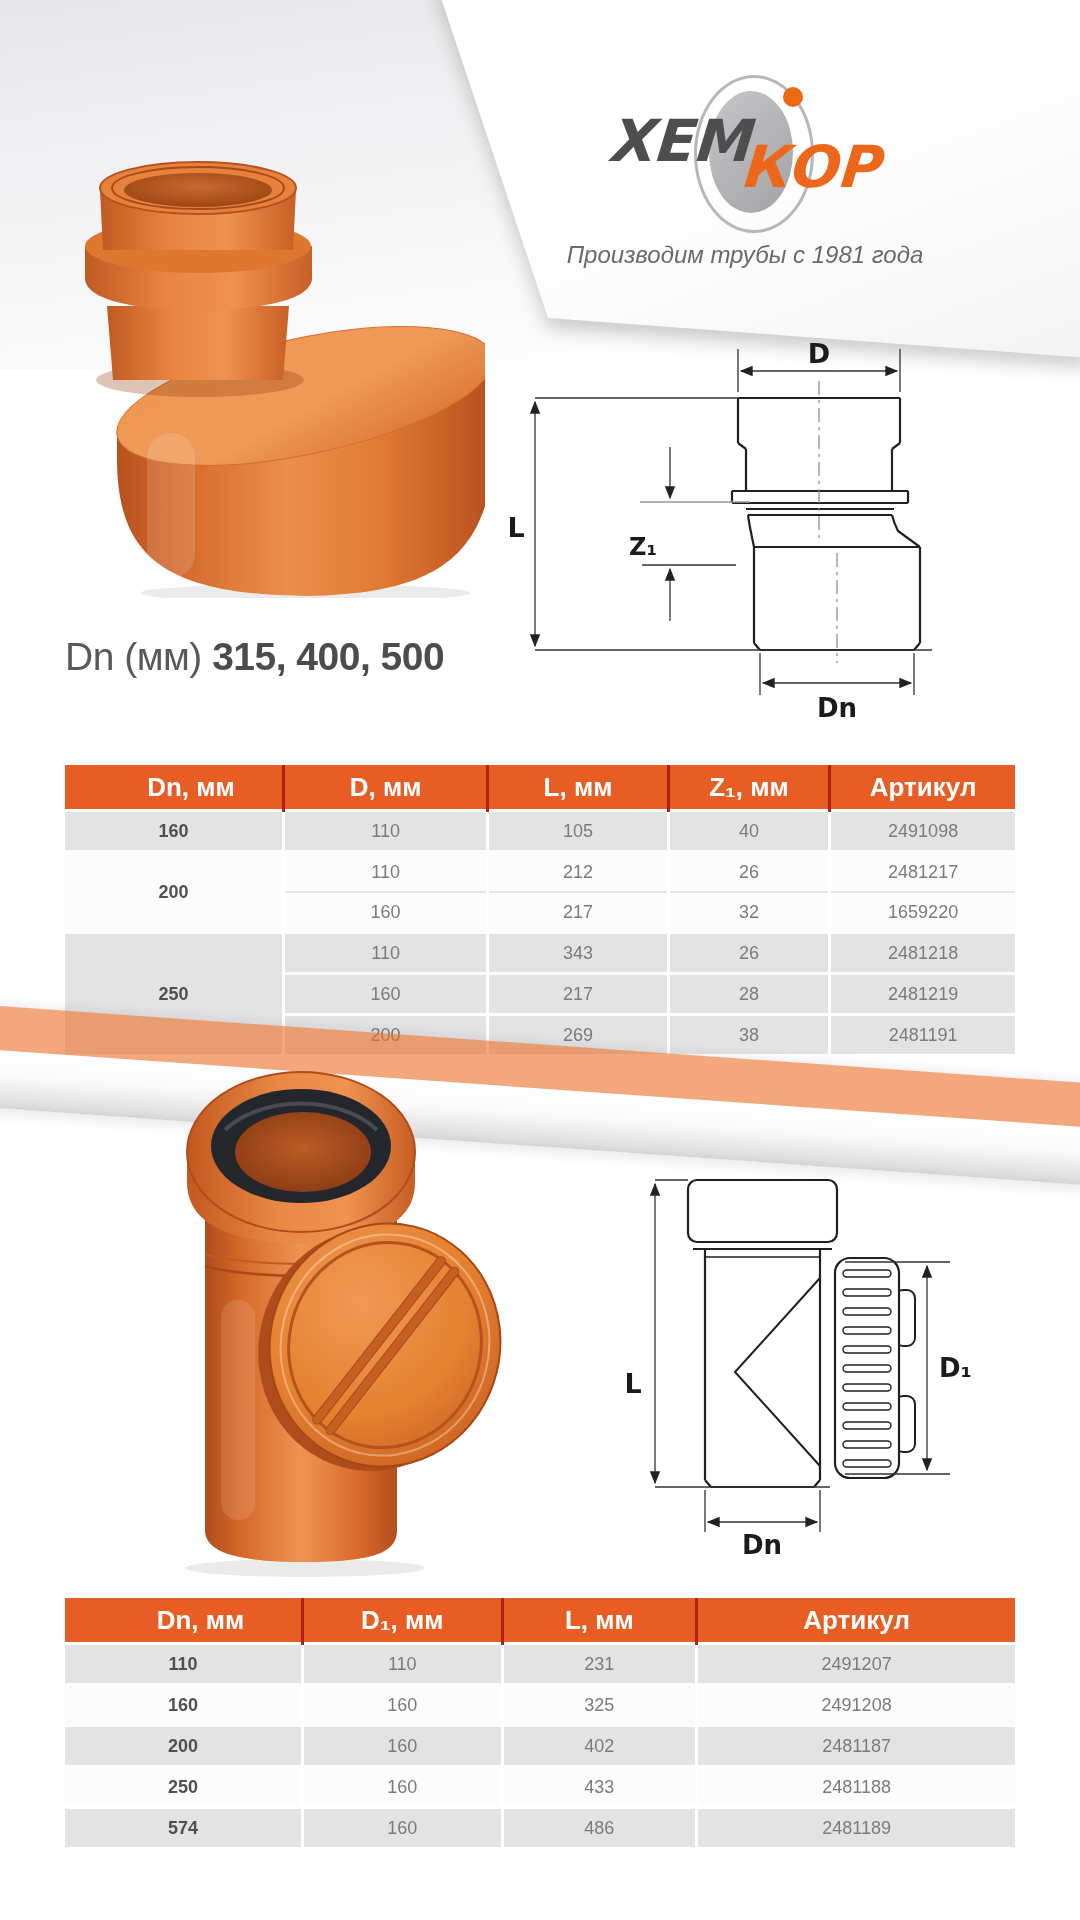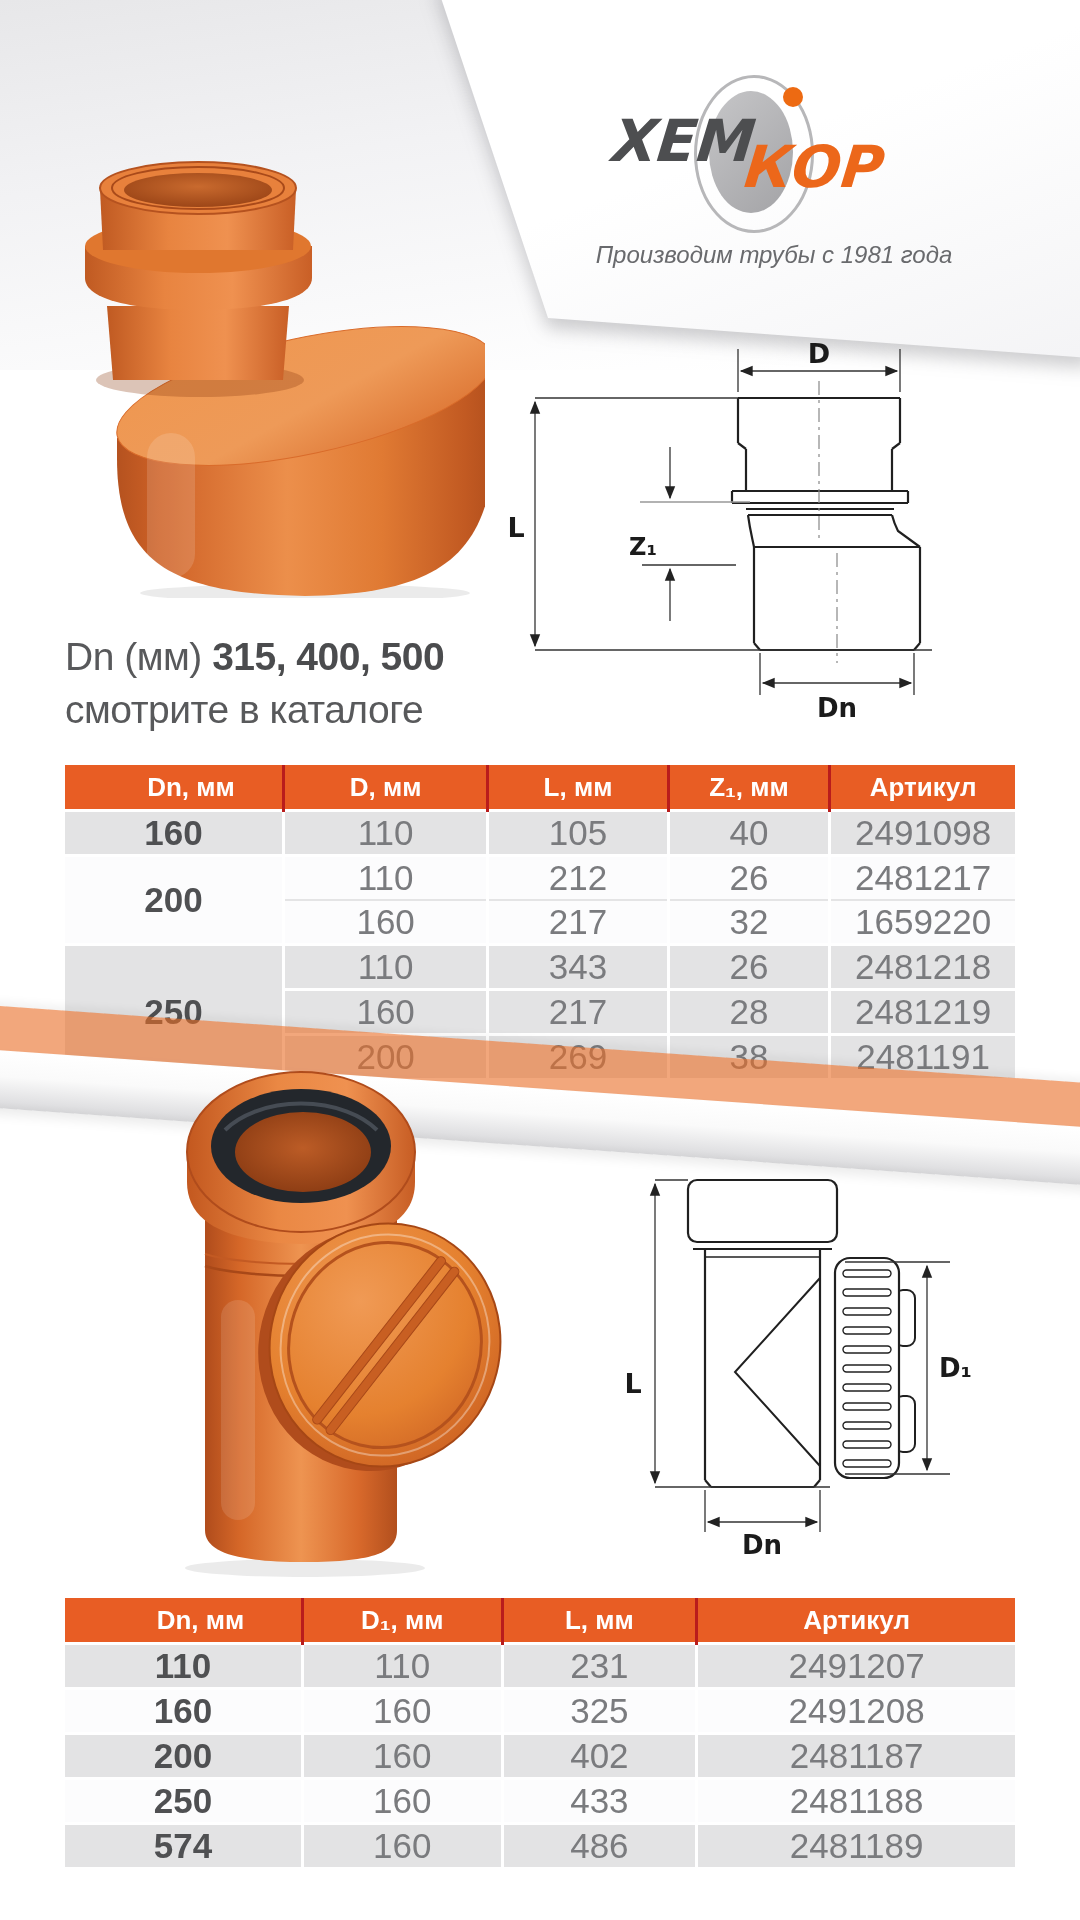--- a/index.html
+++ b/index.html
@@ -16,34 +16,34 @@
   .logo-ring{position:absolute;left:99px;top:0px;width:114px;height:152px;border-radius:50%;
         border:3px solid #b7b7b9;}
   .logo-circle{position:absolute;left:114px;top:16px;width:84px;height:122px;border-radius:50%;
         background:linear-gradient(135deg,#c6c6c8,#a3a3a6);}
   .logo-dot{position:absolute;left:188px;top:12px;width:20px;height:20px;border-radius:50%;
         background:#ED6A12;}
   .logo-xem{position:absolute;left:18px;top:32px;font-family:"DejaVu Sans",sans-serif;
         font-style:oblique;font-weight:bold;font-size:58px;color:#4d4e50;transform:skewX(-6deg);}
   .logo-kor{position:absolute;left:150px;top:58px;font-family:"DejaVu Sans",sans-serif;
         font-style:oblique;font-weight:bold;font-size:58px;color:#EC671A;transform:skewX(-6deg);}
-  .tagline{position:absolute;left:524px;top:241px;width:500px;text-align:center;
+  .tagline{position:absolute;left:495px;top:241px;width:500px;text-align:center;
         font-style:italic;font-size:24px;color:#696a6d;}
   
   .headline{position:absolute;left:65px;top:630px;color:#58595B;font-size:39px;
         letter-spacing:-0.5px;line-height:53px;}
   .headline b{color:#4B4C4E;}
   
   table.spec{position:absolute;left:65px;border-collapse:collapse;width:950px;table-layout:fixed;}
   .t1{top:765px;}
   .t2{top:1598px;}
   table.spec th{background:#E85D24;color:#ffffff;font-size:26px;font-weight:bold;height:42px;
         border-left:3px solid #b91c1c;}
   table.spec th:first-child{border-left:none;padding-left:36px;}
-  table.spec td{font-size:35px;color:#7A7B7E;text-align:center;height:36px;
+  table.spec td{font-size:18px;color:#7A7B7E;text-align:center;height:36px;
         border-left:3px solid #ffffff;border-top:3px solid #ffffff;}
   .t2 td{height:38px;}
   table.spec td.c0{border-left:none;font-weight:bold;color:#4F5052;}
   tr.gray td{background:#E3E3E4;}
   tr.white td{background:#FCFCFD;}
   tr.sub td{border-top:2px solid #E4E4E5;}
   .t1 col.w0{width:23%;} .t1 col.w1{width:21.5%;} .t1 col.w2{width:19%;}
   .t1 col.w3{width:17%;} .t1 col.w4{width:19.5%;}
   .t2 col.v0{width:25%;} .t2 col.v1{width:21%;} .t2 col.v2{width:20.5%;} .t2 col.v3{width:33.5%;}
   
@@ -147,21 +147,20 @@
       <line x1="263" y1="358" x2="411" y2="358" marker-start="url(#ar1)" marker-end="url(#ar1)"></line>
     </g>
     <text x="319" y="38" font-size="27" text-anchor="middle">D</text>
     <text x="16" y="212" font-size="27" text-anchor="middle">L</text>
     <text x="143" y="230" font-size="24" text-anchor="middle">Z₁</text>
     <text x="337" y="392" font-size="26" text-anchor="middle">Dn</text>
   </svg>
 
   <div class="headline">
     <div><span>Dn (мм) </span><b>315, 400, 500</b></div>
-    <div>смотрите в каталоге</div>
   </div>
 
   <table class="spec t1">
     <colgroup>
         <col class="w0">
         <col class="w1">
         <col class="w2">
         <col class="w3">
         <col class="w4">
       </colgroup>

